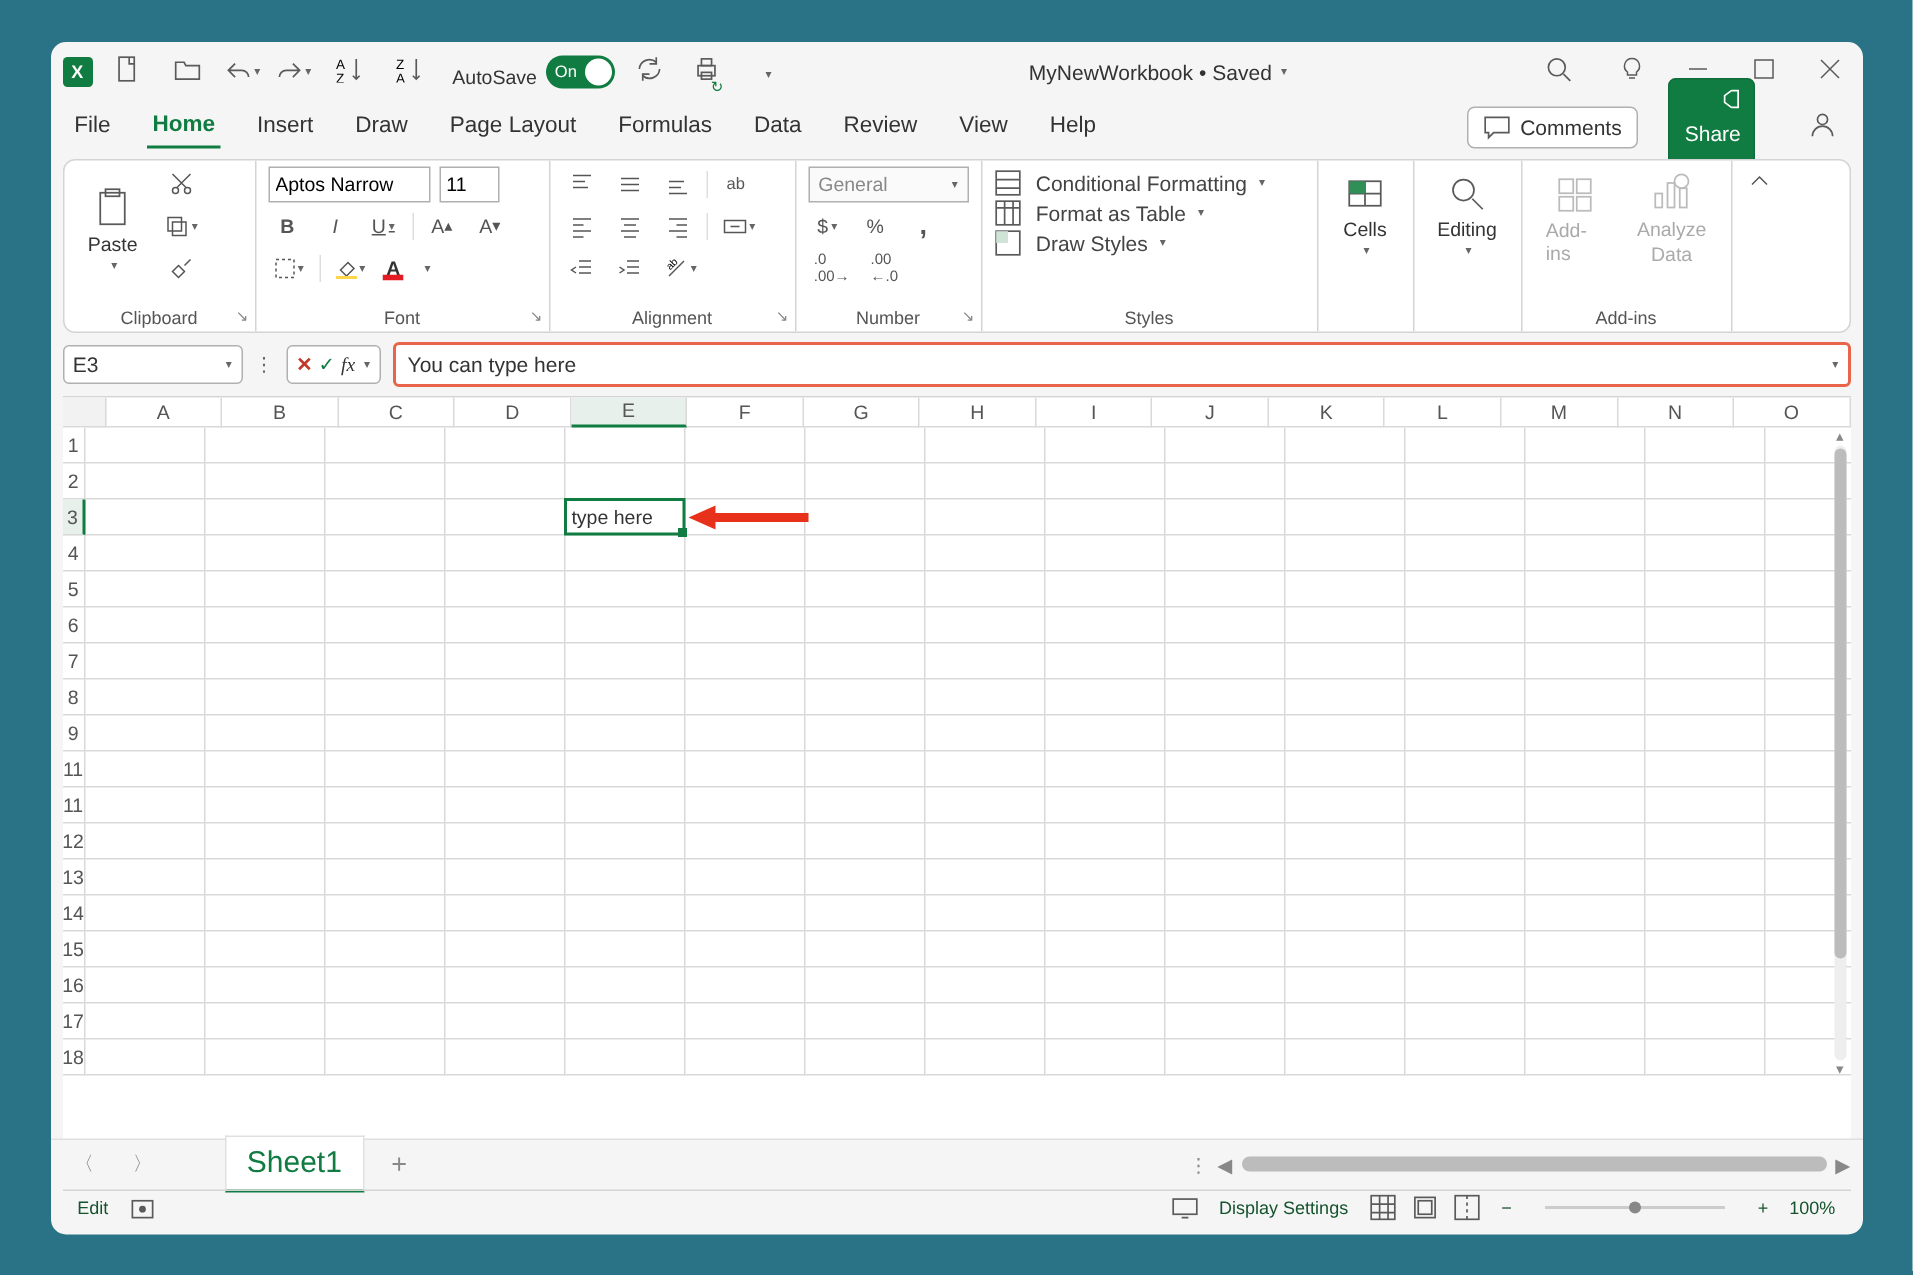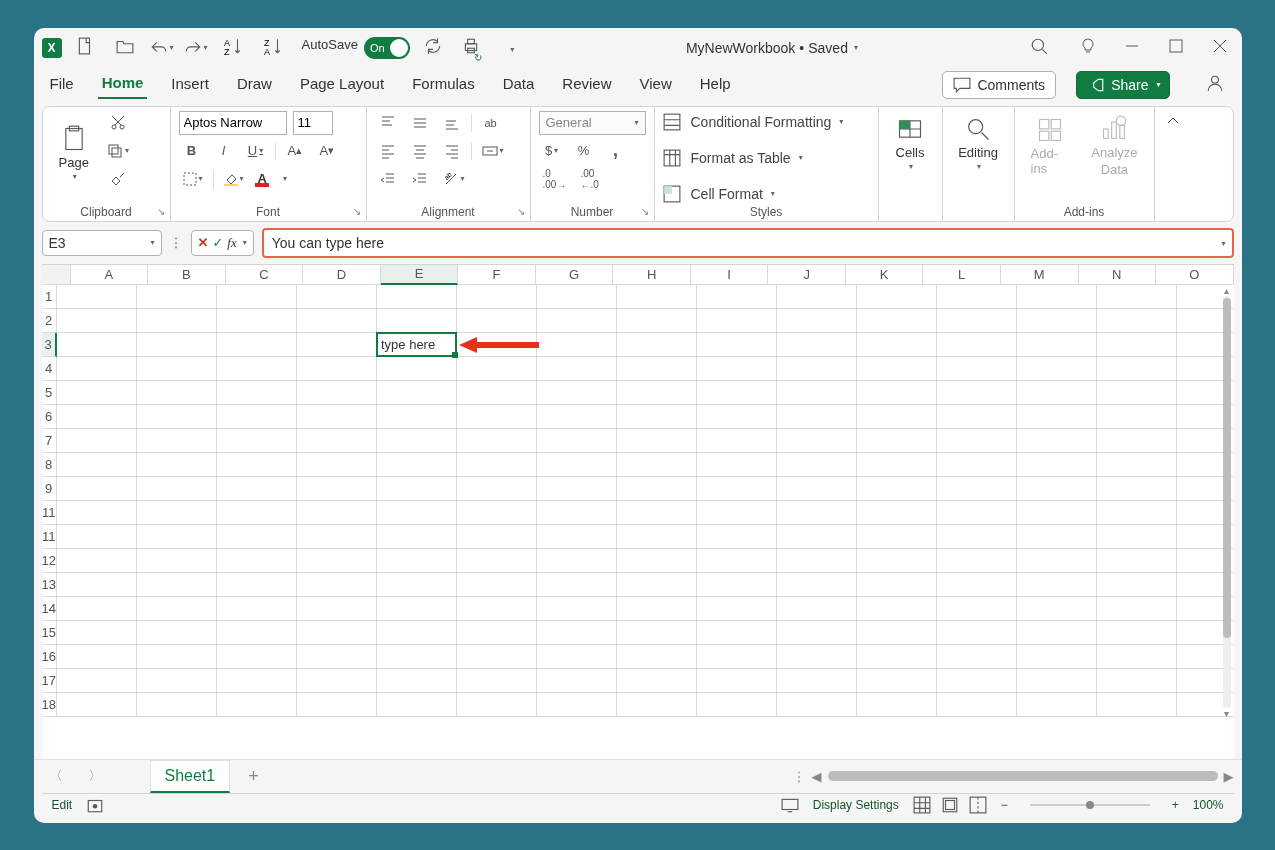--- a/index.html
+++ b/index.html
@@ -30,34 +30,34 @@
 
   
   .titlebar{display:flex;align-items:center;height:40px;padding:0 8px;gap:8px;}
   .excel-logo{width:20px;height:20px;background:var(--green);border-radius:3px;display:flex;align-items:center;justify-content:center;color:#fff;font-weight:bold;font-size:12px;}
   .qat{display:flex;align-items:center;gap:10px;}
   .ico{width:18px;height:18px;display:inline-flex;align-items:center;justify-content:center;color:#5a5a5a;}
   .ico svg{width:100%;height:100%;}
   .btn-icon{padding:4px 6px;border-radius:4px;}
   .dd-caret{font-size:8px;color:#666;margin-left:2px;}
   .combo{display:inline-flex;align-items:center;}
-  .autosave{display:flex;align-items:flex-start;gap:6px;margin-left:6px;}
+  .autosave{display:flex;align-items:flex-end;gap:6px;margin-left:6px;}
   .toggle{width:46px;height:22px;background:var(--toggle-on);border-radius:11px;position:relative;display:flex;align-items:center;padding-left:6px;color:#fff;font-size:11px;}
   .toggle .knob{position:absolute;right:2px;width:18px;height:18px;background:#fff;border-radius:50%;}
   .doc-title{flex:1;text-align:center;font-size:14px;color:#333;display:flex;justify-content:center;gap:4px;align-items:center;}
   .win-btns{display:flex;gap:16px;align-items:center;margin-left:12px;}
   .win-btns .ico{width:16px;height:16px;}
 
   
   .tabs-row{display:flex;align-items:center;height:34px;padding:0 12px;gap:20px;font-size:15px;}
   .tab{padding:4px 4px 6px;color:#333;}
   .tab.active{color:var(--green);border-bottom:2px solid var(--green);font-weight:600;}
   .tabs-spacer{flex:1}
   .comments-btn{display:flex;align-items:center;gap:6px;border:1px solid var(--border-dark);border-radius:5px;padding:4px 10px;background:#fff;font-size:14px;}
-  .share-btn{display:flex;align-items:center;gap:6px;padding:4px 8px 4px 10px;border-radius:5px;background:var(--green);color:#fff;border:1px solid var(--green-dark);font-size:14px;}
+  .share-btn{display:flex;align-items:flex-end;gap:6px;padding:4px 8px 4px 10px;border-radius:5px;background:var(--green);color:#fff;border:1px solid var(--green-dark);font-size:14px;flex-direction:column;}
   .share-btn .dd-caret{color:#fff}
 
   
   .ribbon{margin:4px 8px 0;border:1px solid var(--border);border-radius:8px;background:var(--ribbon-bg);display:flex;height:116px;overflow:hidden;}
   .group{border-right:1px solid var(--border);padding:4px 8px 2px;display:flex;flex-direction:column;justify-content:flex-start;gap:4px;position:relative;}
   .group-label{position:absolute;bottom:2px;left:0;right:0;text-align:center;font-size:12px;color:#555;}
   .group-launcher{position:absolute;right:4px;bottom:4px;font-size:10px;color:#888;}
   .rows{display:flex;flex-direction:column;gap:4px;}
   .row{display:flex;align-items:center;gap:6px;}
   .rib-btn{padding:2px 4px;display:inline-flex;align-items:center;justify-content:center;min-width:26px;height:24px;border-radius:3px;color:#555;}
@@ -102,21 +102,21 @@
   .arrow-annot{position:absolute;display:flex;align-items:center;}
   .arrow-annot svg{overflow:visible;}
   .vscroll{position:absolute;right:1px;top:0;bottom:40px;width:12px;background:transparent;display:flex;flex-direction:column;align-items:center;}
   .vscroll .arr{font-size:10px;color:#888;}
   .vscroll .track{flex:1;width:8px;background:#eee;border-radius:4px;position:relative;}
   .vscroll .thumb{position:absolute;left:0;right:0;top:2px;height:340px;background:#bcbcbc;border-radius:4px;}
 
   
   .sheet-bar{height:34px;display:flex;align-items:center;border-top:1px solid #e0e0e0;padding:0 8px;gap:10px;}
   .sheet-nav-btn{color:#888;padding:4px 8px;}
-  .sheet-tab{padding:6px 14px;border-bottom:2px solid var(--green);font-size:16px;color:var(--green);background:#fff;border-top:1px solid #e0e0e0;border-left:1px solid #e0e0e0;border-right:1px solid #e0e0e0;}
+  .sheet-tab{padding:6px 14px;border-bottom:2px solid var(--green);font-size:20px;color:var(--green);background:#fff;border-top:1px solid #e0e0e0;border-left:1px solid #e0e0e0;border-right:1px solid #e0e0e0;}
   .hscroll{flex:1;display:flex;align-items:center;gap:6px;justify-content:flex-end;}
   .hscroll .track{width:390px;height:10px;background:#eee;border-radius:5px;position:relative;}
   .hscroll .thumb{position:absolute;inset:0;background:#bcbcbc;border-radius:5px;}
 
   
   .status-bar{height:24px;border-top:1px solid var(--border);display:flex;align-items:center;padding:0 10px;gap:14px;font-size:12px;color:#14532d;margin:0 8px 6px;}
   .status-bar .spacer{flex:1}
   .view-btns{display:flex;gap:10px;}
   .zoom-slider{width:120px;height:2px;background:#ccc;position:relative;margin:0 8px;}
   .zoom-slider .tick{position:absolute;width:1px;height:6px;background:#999;left:50%;top:-2px;}
@@ -272,21 +272,21 @@
 
     <div class="group" style="width:128px">
       <div class="row">
         <div class="big-btn">
           <span class="ico">
               <svg viewBox="0 0 24 24">
                 <rect x="5" y="3" width="14" height="18" fill="none" stroke="currentColor"></rect>
                 <rect x="8" y="1" width="8" height="4" fill="none" stroke="currentColor"></rect>
               </svg>
             </span>
-          <span class="big-btn-label">Page</span>
+          <span class="big-btn-label">Paste</span>
           <span class="dd-caret">▾</span>
         </div>
         <div class="rows">
           <span class="rib-btn">
               <svg width="16" height="16" viewBox="0 0 16 16">
                 <circle cx="4" cy="12" r="2" fill="none" stroke="currentColor"></circle>
                 <circle cx="12" cy="12" r="2" fill="none" stroke="currentColor"></circle>
                 <path d="M5 10 14 1M11 10 2 1" stroke="currentColor"></path>
               </svg>
             </span>
@@ -438,21 +438,21 @@
       </div>
       <div class="row">
         <span class="rib-btn" style="font-size:10px">.0<br>.00→</span>
         <span class="rib-btn" style="font-size:10px">.00<br>←.0</span>
       </div>
       <div class="group-label">Number</div>
       <span class="group-launcher">↘</span>
     </div>
 
     <div class="group" style="width:224px">
-      <div class="rows" style="gap:18px;margin-top:2px">
+      <div class="rows" style="gap:2px;margin-top:2px">
         <div class="row styles-long">
           <span class="ico">
               <svg viewBox="0 0 16 16">
                 <rect x="1" y="1" width="14" height="14" fill="none" stroke="currentColor"></rect>
                 <path d="M1 6h14M1 11h14" stroke="currentColor"></path>
               </svg>
             </span>
           <span class="rib-btn-lbl">Conditional Formatting</span>
             <span class="dd-caret">▾</span>
         </div>
@@ -466,21 +466,21 @@
           <span class="rib-btn-lbl">Format as Table</span>
             <span class="dd-caret">▾</span>
         </div>
         <div class="row styles-long">
           <span class="ico">
               <svg viewBox="0 0 16 16">
                 <rect x="1" y="1" width="14" height="14" fill="none" stroke="currentColor"></rect>
                 <rect x="1" y="1" width="7" height="7" fill="#cfe3d6"></rect>
               </svg>
             </span>
-          <span class="rib-btn-lbl">Cell Format</span>
+          <span class="rib-btn-lbl">Draw Styles</span>
             <span class="dd-caret">▾</span>
         </div>
       </div>
       <div class="group-label">Styles</div>
     </div>
 
     <div class="group" style="width:64px">
       <div class="big-btn">
         <span class="ico">
             <svg viewBox="0 0 24 24">

